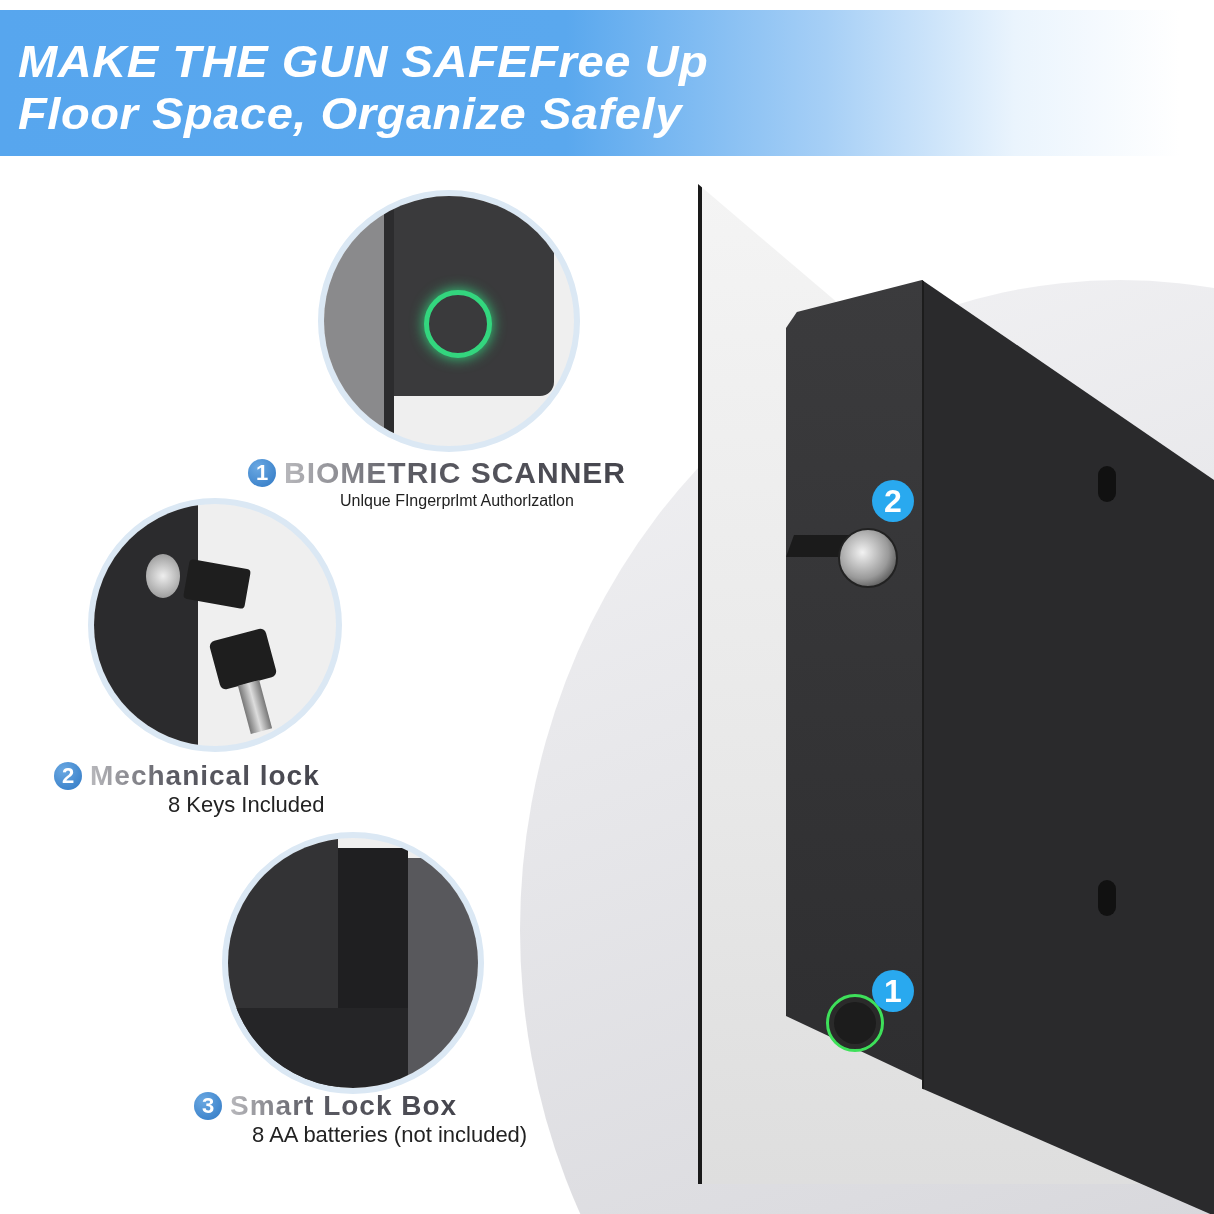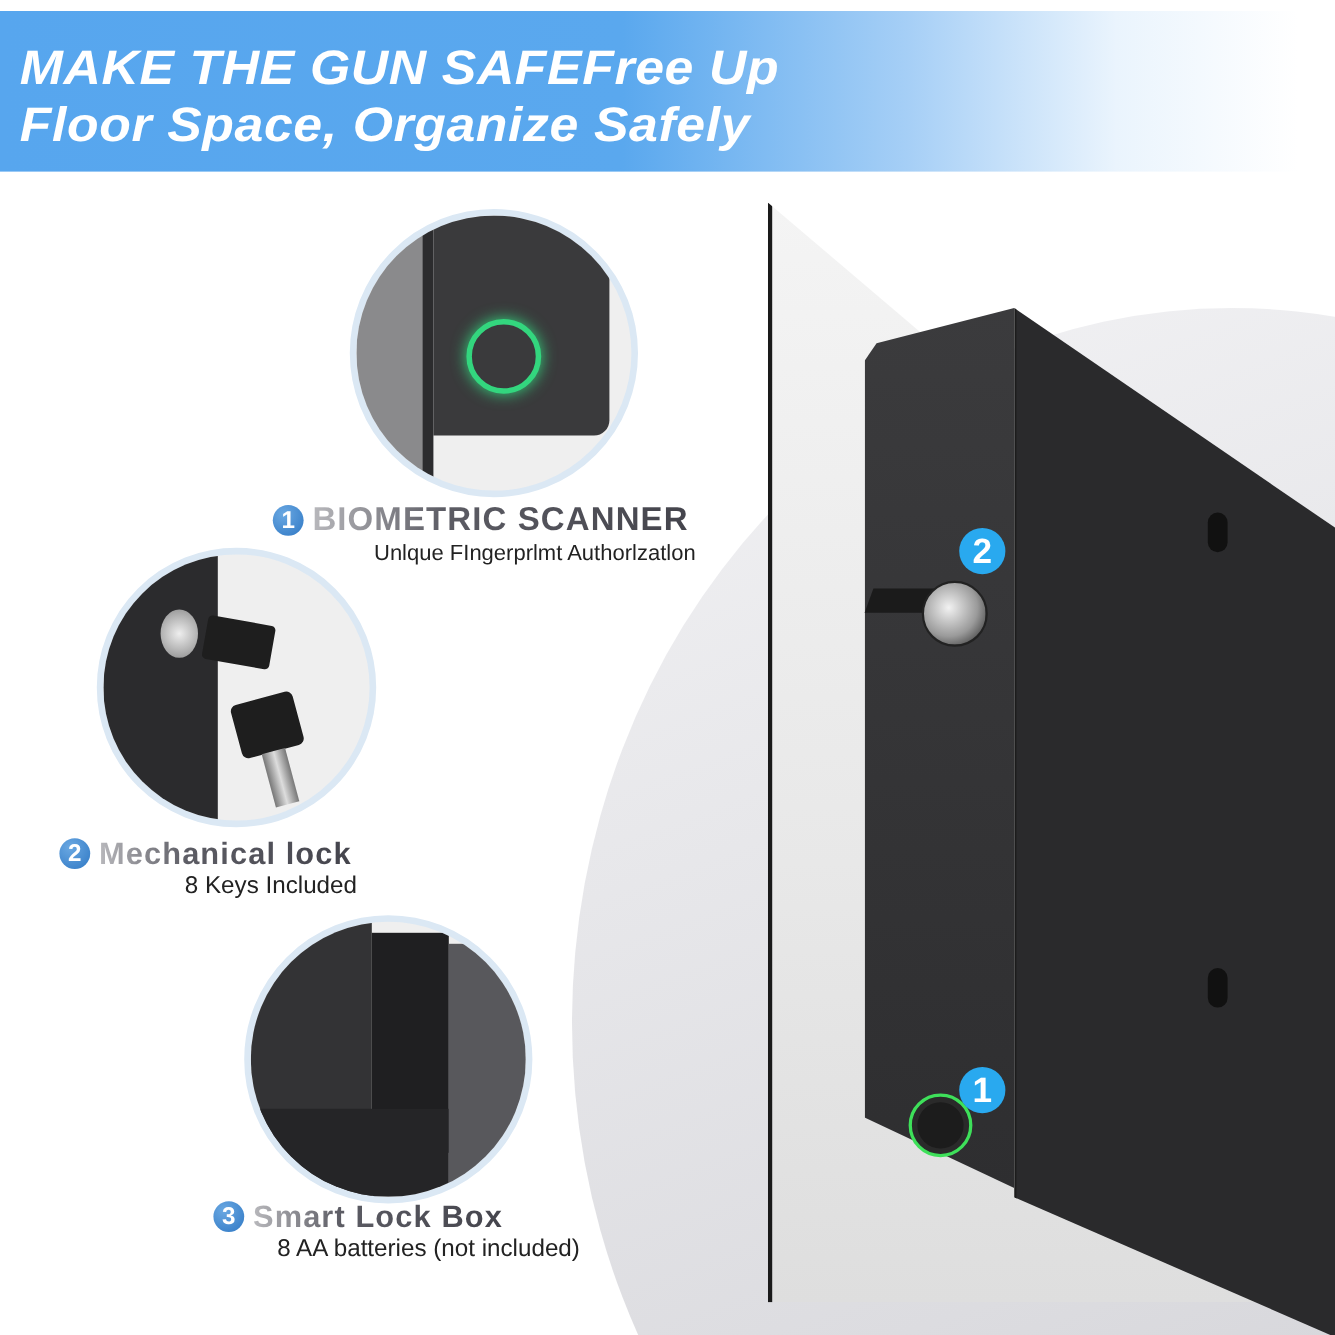--- a/index.html
+++ b/index.html
@@ -17,21 +17,21 @@
   .marker { position:absolute; width:42px; height:42px; border-radius:50%; background:#29a9ef; color:#fff; font-weight:bold; font-size:32px; text-align:center; line-height:42px; }
   .detail-circle { position:absolute; border-radius:50%; border:6px solid #dbe8f4; overflow:hidden; background:#efefef; }
   .c1 { left:318px; top:190px; width:250px; height:250px; }
   .c2 { left:88px; top:498px; width:242px; height:242px; }
   .c3 { left:222px; top:832px; width:250px; height:250px; }
   .panel-dark { position:absolute; background:#3a3a3c; }
   .fp-ring-big { position:absolute; left:100px; top:94px; width:58px; height:58px; border-radius:50%; border:5px solid #33d67e; box-shadow:0 0 14px #33d67e; background:#3a3a3c; }
   .feature-label { position:absolute; }
   .num { display:inline-block; width:28px; height:28px; border-radius:50%; background:radial-gradient(circle at 35% 30%,#6aa8e2,#2f78c4); color:#fff; font-weight:bold; font-size:22px; text-align:center; line-height:28px; vertical-align:middle; margin-right:8px; }
   .ftitle { font-weight:bold; font-size:30px; vertical-align:middle; background:linear-gradient(90deg,#b8b8bc 0%,#5c5c64 35%,#44444c 100%); -webkit-background-clip:text; background-clip:text; color:transparent; letter-spacing:1px; }
-  .fsub { font-size:20px; color:#222; }
+  .fsub { font-size:16px; color:#222; }
 </style>
 </head>
 <body>
 
 <div class="bg-arc"></div>
 
 <div class="banner">
   <h1 class="banner-title">
     <span>MAKE THE GUN SAFEFree Up</span><br>
     <span>Floor Space, Organize Safely</span>

